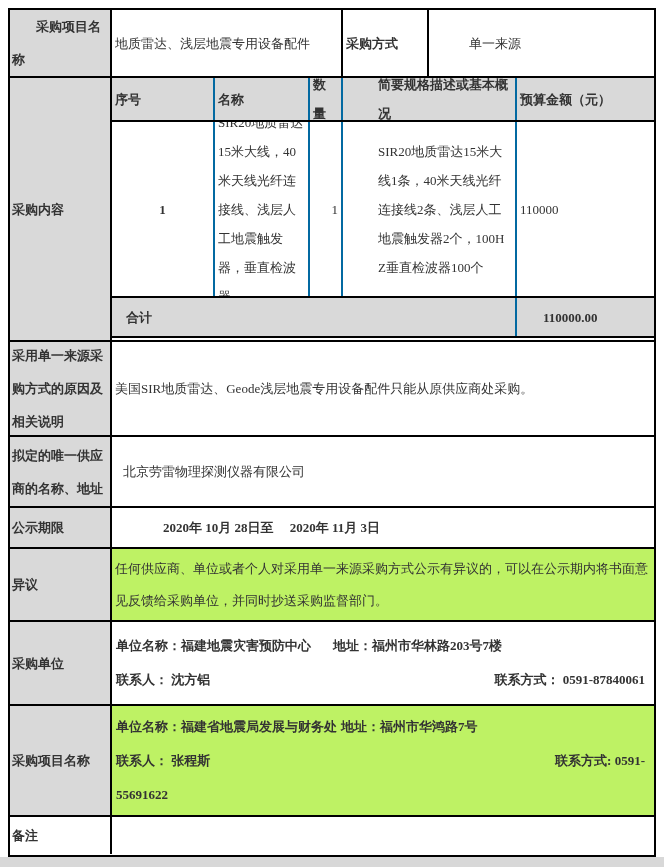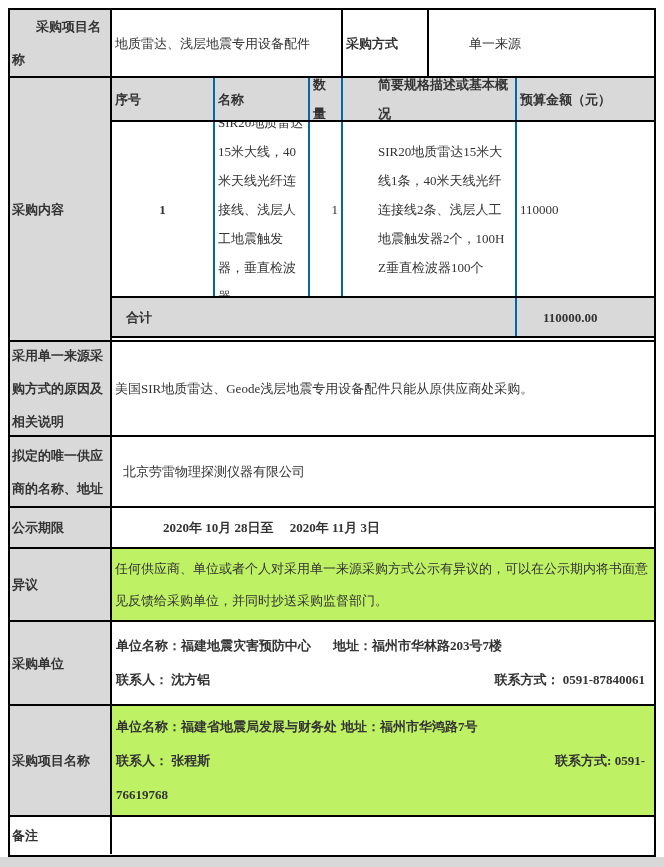--- a/index.html
+++ b/index.html
@@ -169,21 +169,21 @@
   </div>
 
   <div class="row r8">
     <div class="cell label">采购项目名称</div>
     <div class="cell contact-cell alt">
       <div><span>单位名称：福建省地震局发展与财务处</span><span class="addr8">地址：福州市华鸿路7号</span></div>
       <div class="cline">
           <span>联系人： 张程斯</span>
           <span>联系方式: 0591-</span>
         </div>
-      <div>76619768</div>
+      <div>55691622</div>
     </div>
   </div>
 
   <div class="row r9">
     <div class="cell label white-label">备注</div>
     <div class="cell flex1"></div>
   </div>
 
 </div>
 

